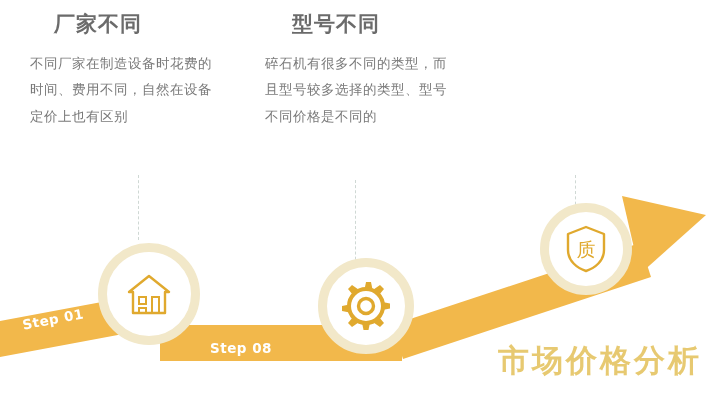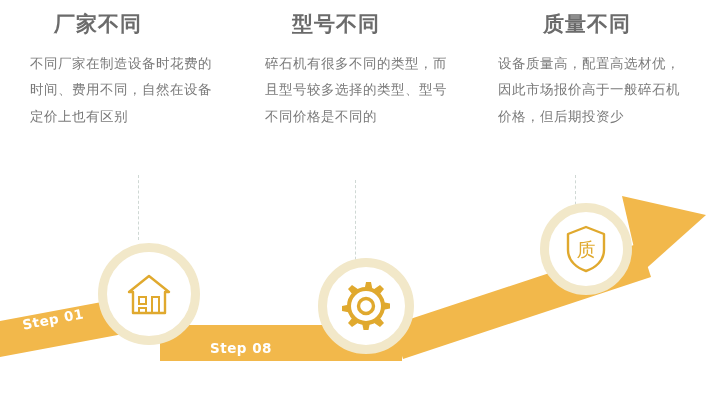--- a/index.html
+++ b/index.html
@@ -140,24 +140,20 @@
   <div class="col" id="col2">
     <div class="col-title">型号不同</div>
     <div class="col-body">碎石机有很多不同的类型，而且型号较多选择的类型、型号不同价格是不同的</div>
   </div>
 
   <div class="col" id="col1">
     <div class="col-title">厂家不同</div>
     <div class="col-body">不同厂家在制造设备时花费的时间、费用不同，自然在设备定价上也有区别</div>
   </div>
 
-  <div class="col" id="col3">
-    <div class="col-title">质量不同</div>
-    <div class="col-body">设备质量高，配置高选材优，因此市场报价高于一般碎石机价格，但后期投资少</div>
-  </div>
 
   <div class="badge" id="badge1">
     <div class="badge-inner">
       <svg width="50" height="48" viewBox="0 0 50 48">
         <path d="M25 6 L45 22 L41 22 L41 43 L9 43 L9 22 L5 22 Z" fill="none" stroke="#e0a92e" stroke-width="2.4" stroke-linejoin="round" stroke-linecap="round"></path>
         <rect x="15" y="27" width="7" height="7" fill="none" stroke="#e0a92e" stroke-width="2"></rect>
         <rect x="28" y="27" width="7" height="16" fill="none" stroke="#e0a92e" stroke-width="2"></rect>
         <rect x="15" y="38" width="7" height="5" fill="none" stroke="#e0a92e" stroke-width="2"></rect>
       </svg>
     </div>
@@ -188,14 +184,15 @@
         <path d="M23 3 L41 10 L41 26 C41 37 32 44 23 47 C14 44 5 37 5 26 L5 10 Z" fill="none" stroke="#e0a92e" stroke-width="2.4" stroke-linejoin="round"></path>
         <text x="23" y="32" text-anchor="middle" font-family="'DejaVu Sans','Liberation Sans',sans-serif" font-size="19" fill="#e0a92e">质</text>
       </svg>
     </div>
   </div>
 
   <div class="step-label" id="step1">Step 01</div>
   <div class="step-label" id="step2">Step 08</div>
   <div class="step-label" id="step3">Step 03</div>
 
+  <div class="watermark">市场价格分析</div>
 
 </div>
 
 </body></html>

